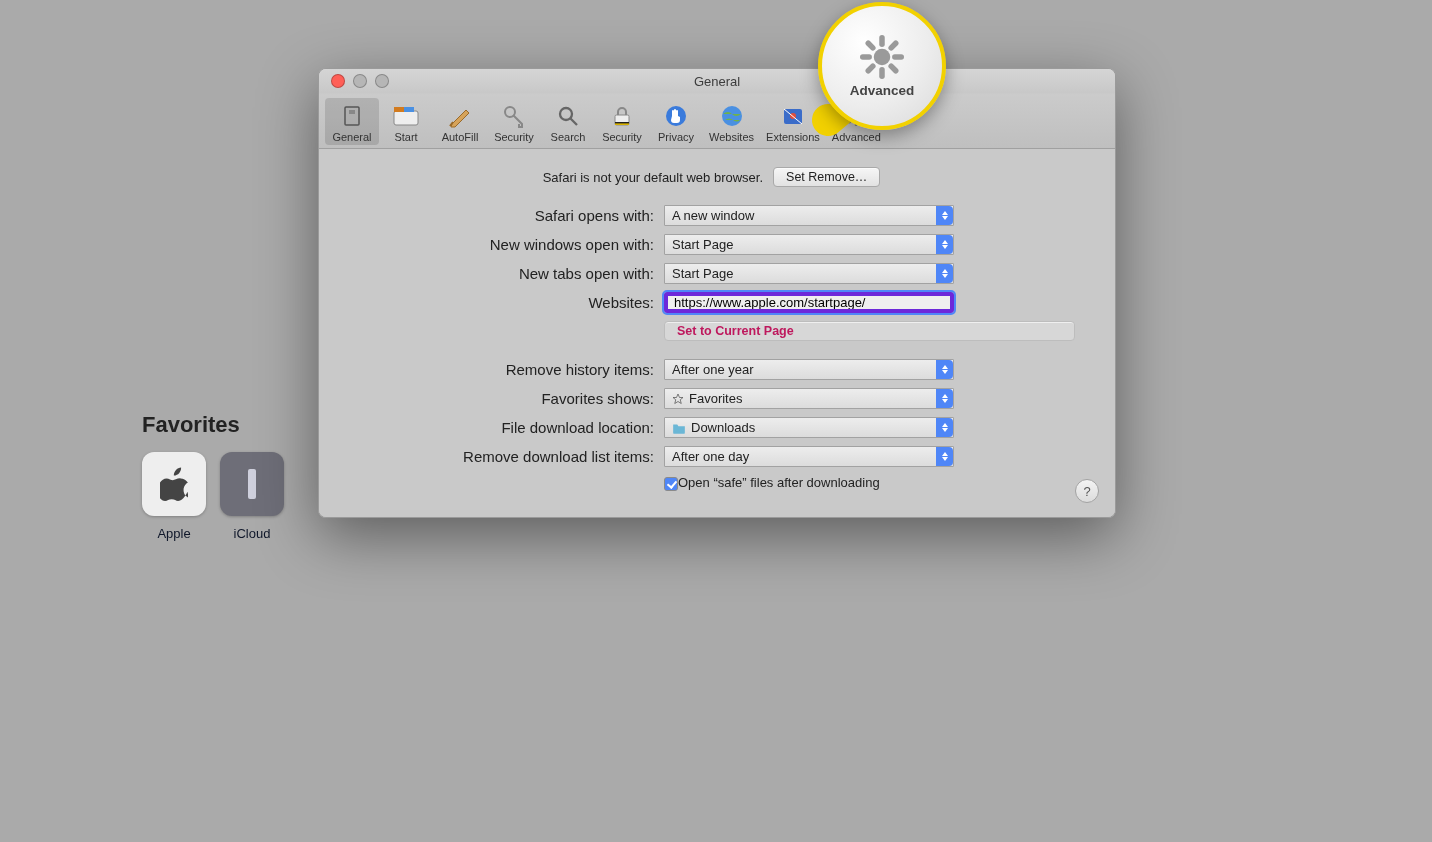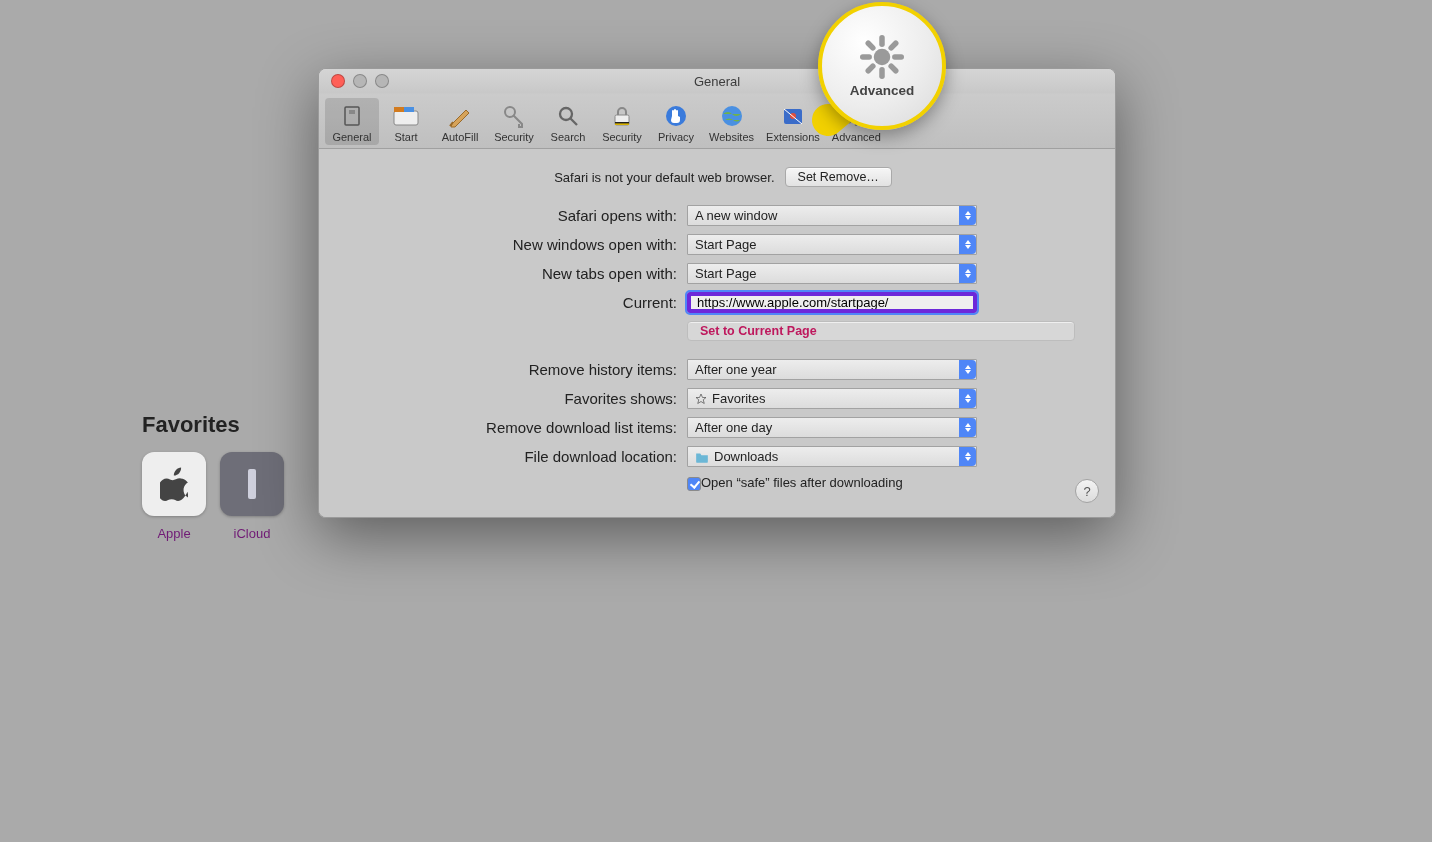--- a/index.html
+++ b/index.html
@@ -45,21 +45,21 @@
     align-items: center;
     justify-content: center;
     box-shadow: 0 1px 3px rgba(0,0,0,0.25);
   }
   .fav-tile.apple { background: #eee; }
   .fav-tile.icloud { background: #6e6e78; color: #d6d6e2; font-weight: bold; font-size: 12px; letter-spacing: 0.5px; }
   .fav-label {
     margin-top: 10px;
     font-size: 13px;
     text-align: center;
-    color: #701a75;
+    color: #0f172a;
   }
 
   
   .window {
     position: absolute;
     left: 294px;
     top: 68px;
     width: 796px;
     background: linear-gradient(#cfcfcf,#c6c6c6);
     border-radius: 8px;
@@ -123,21 +123,21 @@
     display: flex; align-items: center; justify-content: center;
   }
   .toolbar-label {
     font-size: 11px;
     color: #333;
     margin-top: 1px;
   }
 
   .content {
     background: #c9c9c9;
-    padding: 18px 40px 26px 52px;
+    padding: 18px 40px 26px 29px;
     position: relative;
   }
 
   .default-row {
     display: flex;
     align-items: center;
     justify-content: center;
     gap: 10px;
     margin-bottom: 18px;
   }
@@ -498,21 +498,21 @@
       <div class="form-label">New tabs open with:</div>
       <div class="form-control">
         <div class="popup">
           <span>Start Page</span>
           <div class="arrows"></div>
         </div>
       </div>
     </div>
 
     <div class="form-row">
-      <div class="form-label">Current:</div>
+      <div class="form-label">Websites:</div>
       <div class="form-control">
         <input type="text" class="textfield" value="https://www.apple.com/startpage/" style="">
       </div>
     </div>
 
     <div class="indent-control">
       <div class="button disabled">Set to Current Page</div>
     </div>
 
     <div class="form-row">
@@ -534,39 +534,39 @@
                 <path d="M12 2 L15 9 L22 9 L16.5 13.5 L18.5 21 L12 17 L5.5 21 L7.5 13.5 L2 9 L9 9 Z" fill="none" stroke="#555" stroke-width="1.5"></path>
               </svg>
           </span>
           <span>Favorites</span>
           <div class="arrows"></div>
         </div>
       </div>
     </div>
 
     <div class="form-row">
-      <div class="form-label">Remove download list items:</div>
-      <div class="form-control">
-        <div class="popup">
-          <span>After one day</span>
-          <div class="arrows"></div>
-        </div>
-      </div>
-    </div>
-
-    <div class="form-row">
       <div class="form-label">File download location:</div>
       <div class="form-control">
         <div class="popup">
           <span class="pre-icon">
             <svg width="14" height="12" viewBox="0 0 24 20">
                 <path d="M2 4 h7 l2 3 h11 v11 a2 2 0 0 1-2 2 H4 a2 2 0 0 1-2-2 Z" fill="#6bb7d6"></path>
               </svg>
           </span>
           <span>Downloads</span>
+          <div class="arrows"></div>
+        </div>
+      </div>
+    </div>
+
+    <div class="form-row">
+      <div class="form-label">Remove download list items:</div>
+      <div class="form-control">
+        <div class="popup">
+          <span>After one day</span>
           <div class="arrows"></div>
         </div>
       </div>
     </div>
 
     <div class="checkbox-row">
       <input type="checkbox" class="mac-check" checked="" style="">
       <span>Open “safe” files after downloading</span>
     </div>
 

